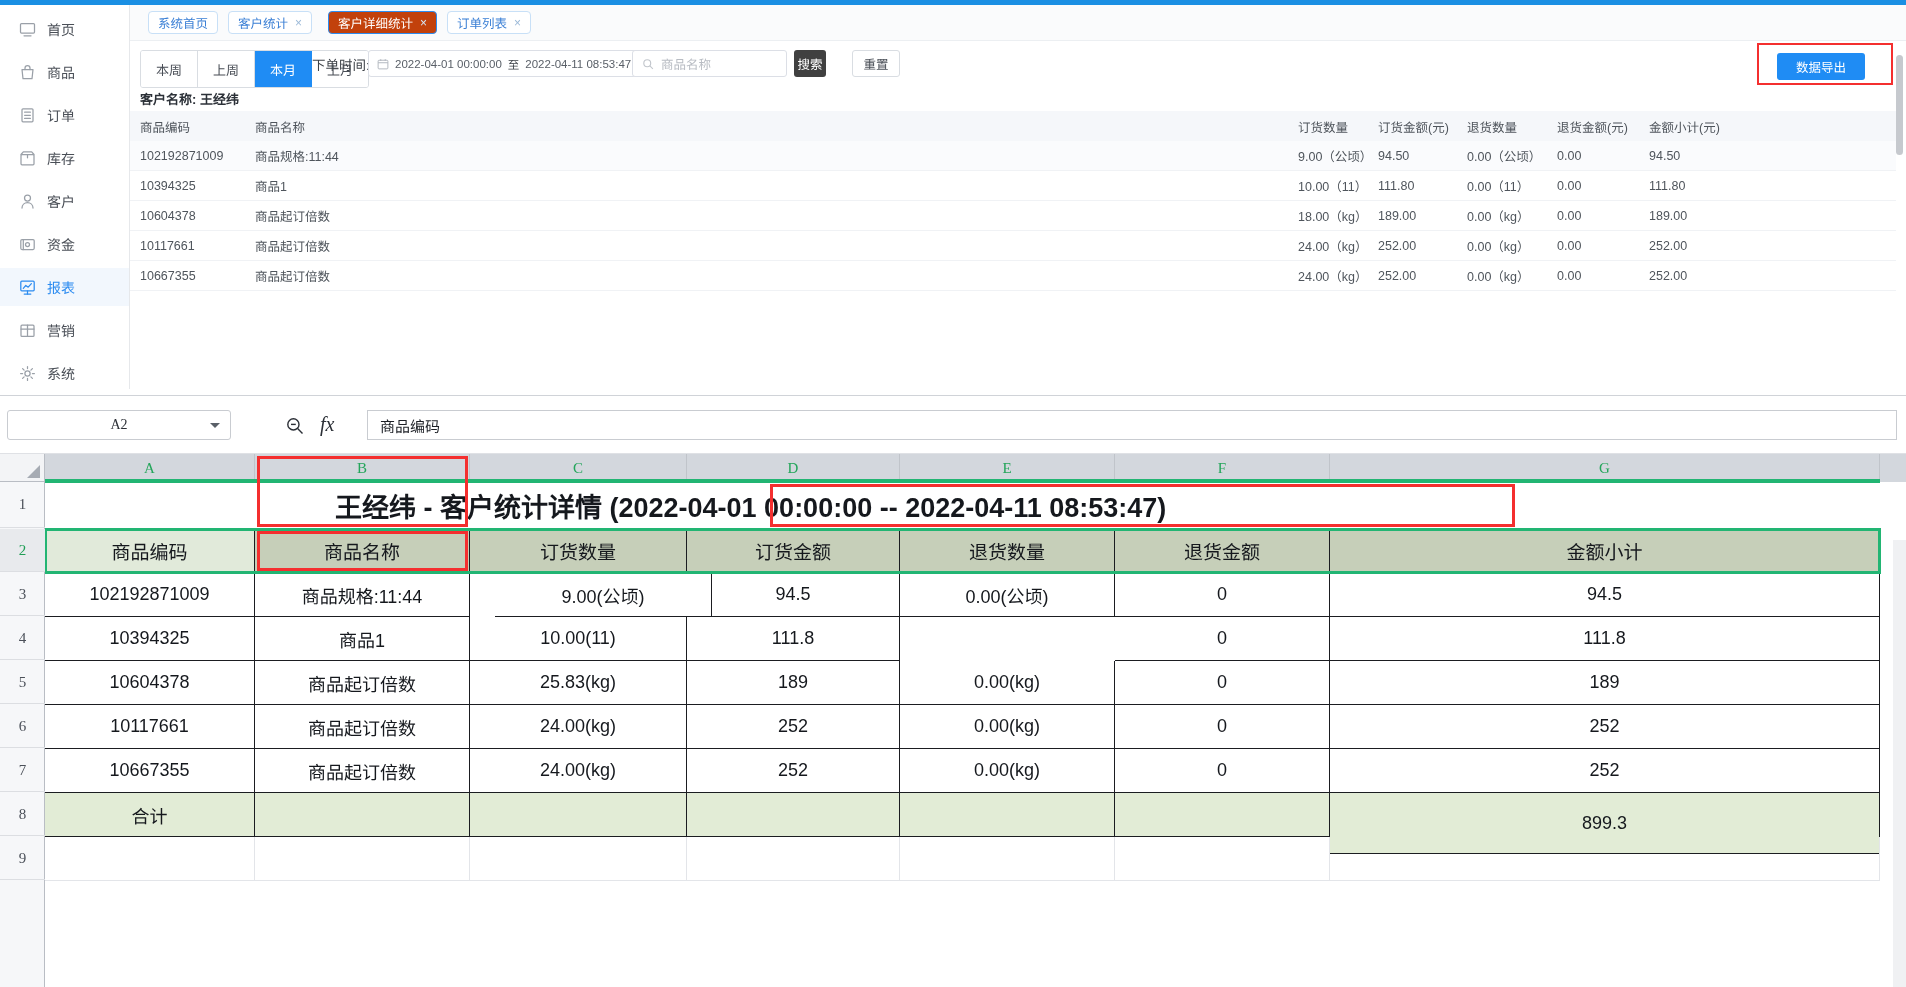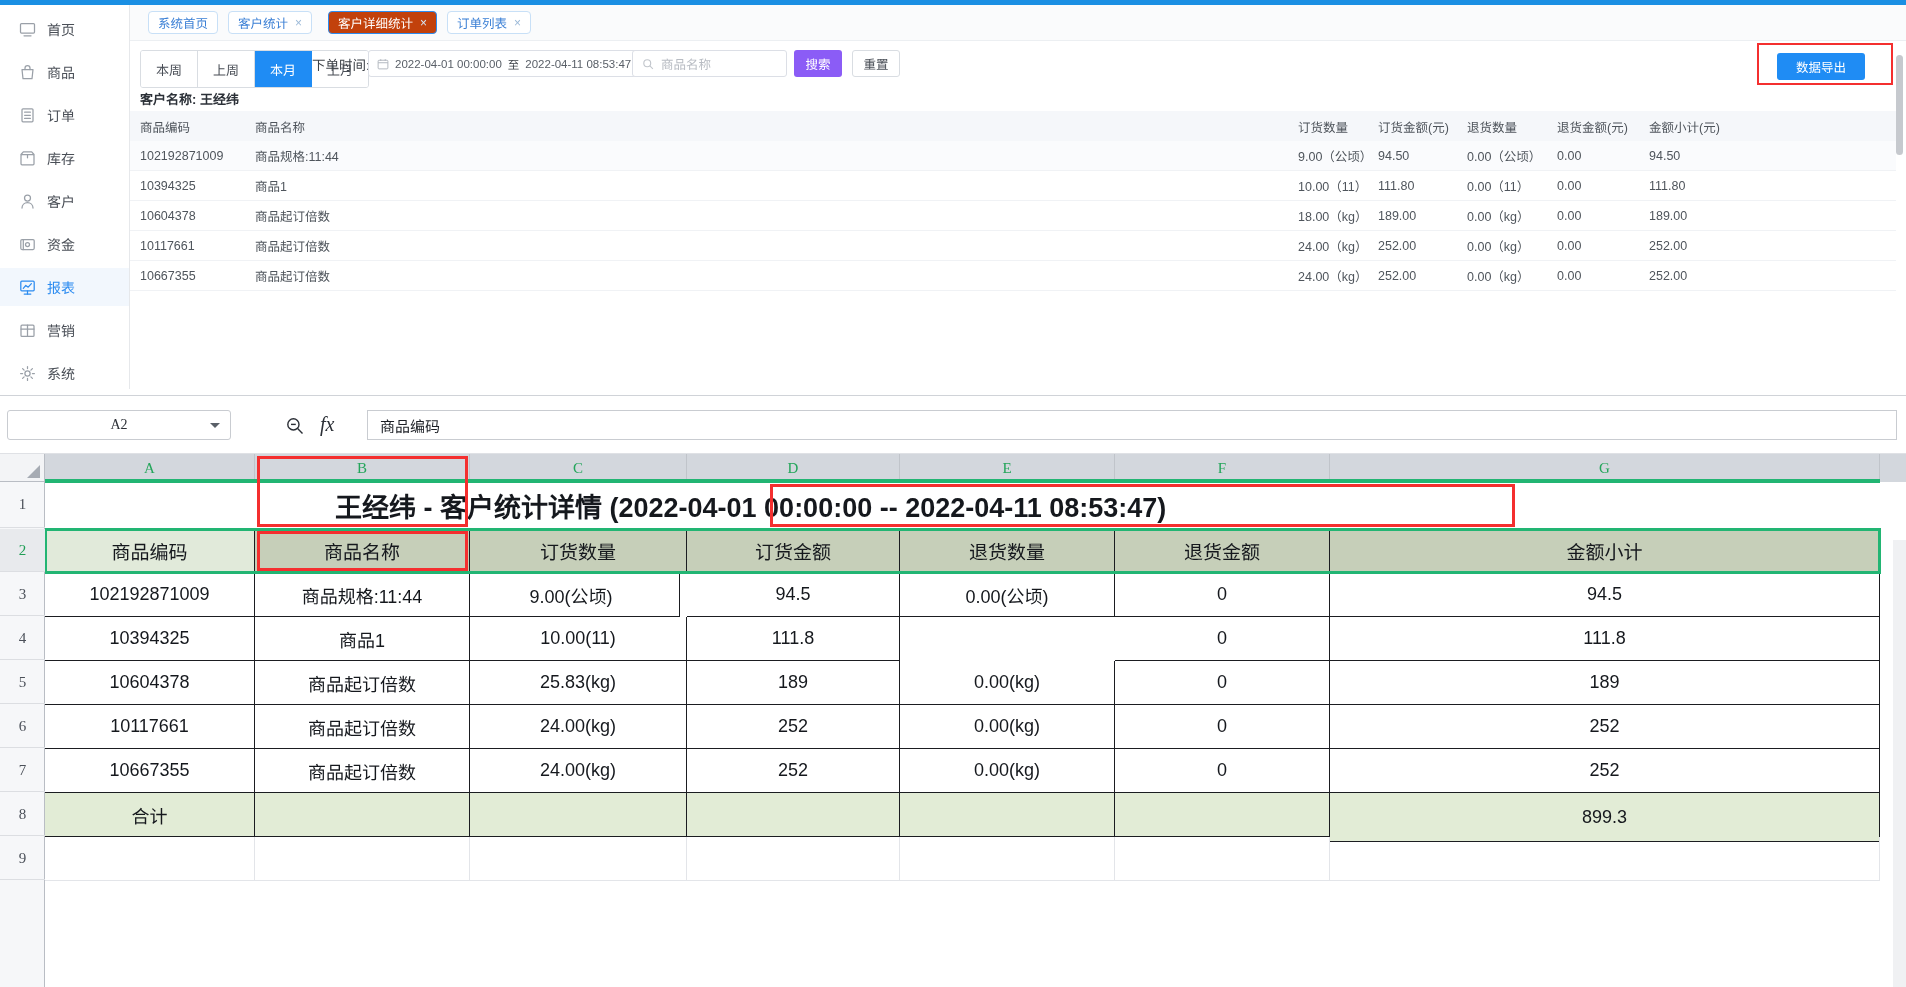--- a/index.html
+++ b/index.html
@@ -63,22 +63,22 @@
   .cal-ico { width: 12px; height: 12px; color: #b3b8bf; flex: 0 0 12px; }
   .cal-ico svg { width: 12px; height: 12px; display: block; }
   .dr-sep { color: #3d4248; }
 
   .searchbox { position: absolute; left: 502px; top: 9px; width: 155px; height: 27px;
                border: 1px solid #dcdfe6; border-radius: 3px; display: flex; align-items: center;
                gap: 7px; padding: 0 9px; font-size: 12.5px; color: #b8bcc3; background: #fff; }
   .mag-ico { width: 12px; height: 12px; color: #c2c6cc; flex: 0 0 12px; }
   .mag-ico svg { width: 12px; height: 12px; display: block; }
 
-  .btn-primary { position: absolute; left: 664px; top: 9px; width: 48px; height: 27px;
-                 background: #8b5cf6; color: #fff; border: none; border-radius: 3px;
+  .btn-primary { position: absolute; left: 664px; top: 9px; width: 32px; height: 27px;
+                 background: #404040; color: #fff; border: none; border-radius: 3px;
                  font-size: 12.5px; cursor: pointer; font-family: inherit; }
   .btn-plain { position: absolute; left: 722px; top: 9px; width: 48px; height: 27px;
                background: #fff; color: #4a4f57; border: 1px solid #d9dde2; border-radius: 3px;
                font-size: 12.5px; cursor: pointer; font-family: inherit; }
 
   #export-wrap { position: absolute; left: 1627px; top: 2px; width: 136px; height: 42px;
                  border: 2.5px solid #f42f2f; }
   #export-btn { position: absolute; left: 18px; top: 8px; width: 88px; height: 27px;
                 background: #1f8cf4; color: #fff; border: none; border-radius: 3px;
                 font-size: 12.5px; cursor: pointer; font-family: inherit; }
@@ -432,21 +432,21 @@
         <div class="gcell title" style="left: 0px; top: 0px; width: 1835px; height: 47px; padding-left: 290px;">王经纬 - 客户统计详情 (2022-04-01 00:00:00 -- 2022-04-11 08:53:47)</div>
         <div class="gcell hdr hard active-cell" style="left: 0px; top: 47px; width: 210px; height: 44px;">商品编码</div>
         <div class="gcell hdr hard" style="left: 210px; top: 47px; width: 215px; height: 44px;">商品名称</div>
         <div class="gcell hdr hard" style="left: 425px; top: 47px; width: 217px; height: 44px;">订货数量</div>
         <div class="gcell hdr hard" style="left: 642px; top: 47px; width: 213px; height: 44px;">订货金额</div>
         <div class="gcell hdr hard" style="left: 855px; top: 47px; width: 215px; height: 44px;">退货数量</div>
         <div class="gcell hdr hard" style="left: 1070px; top: 47px; width: 215px; height: 44px;">退货金额</div>
         <div class="gcell hdr hard" style="left: 1285px; top: 47px; width: 550px; height: 44px;">金额小计</div>
         <div class="gcell hard" style="left: 0px; top: 91px; width: 210px; height: 44px;">102192871009</div>
         <div class="gcell hard" style="left: 210px; top: 91px; width: 215px; height: 44px;">商品规格:11:44</div>
-        <div class="gcell hard" style="left: 418px; top: 91px; width: 217px; height: 44px;">9.00(公顷)</div>
+        <div class="gcell hard" style="left: 450px; top: 91px; width: 217px; height: 44px;">9.00(公顷)</div>
         <div class="gcell hard" style="left: 642px; top: 91px; width: 213px; height: 44px;">94.5</div>
         <div class="gcell hard" style="left: 855px; top: 91px; width: 215px; height: 44px;">0.00(公顷)</div>
         <div class="gcell hard" style="left: 1070px; top: 91px; width: 215px; height: 44px;">0</div>
         <div class="gcell hard" style="left: 1285px; top: 91px; width: 550px; height: 44px;">94.5</div>
         <div class="gcell hard" style="left: 0px; top: 135px; width: 210px; height: 44px;">10394325</div>
         <div class="gcell hard" style="left: 210px; top: 135px; width: 215px; height: 44px;">商品1</div>
         <div class="gcell hard" style="left: 425px; top: 135px; width: 217px; height: 44px;">10.00(11)</div>
         <div class="gcell hard" style="left: 642px; top: 135px; width: 213px; height: 44px;">111.8</div>
         <div class="gcell hard" style="left: 1070px; top: 135px; width: 215px; height: 44px;">0</div>
         <div class="gcell hard" style="left: 1285px; top: 135px; width: 550px; height: 44px;">111.8</div>
@@ -470,21 +470,21 @@
         <div class="gcell hard" style="left: 642px; top: 267px; width: 213px; height: 44px;">252</div>
         <div class="gcell hard" style="left: 855px; top: 267px; width: 215px; height: 44px;">0.00(kg)</div>
         <div class="gcell hard" style="left: 1070px; top: 267px; width: 215px; height: 44px;">0</div>
         <div class="gcell hard" style="left: 1285px; top: 267px; width: 550px; height: 44px;">252</div>
         <div class="gcell total hard" style="left: 0px; top: 311px; width: 210px; height: 44px;">合计</div>
         <div class="gcell total hard" style="left: 210px; top: 311px; width: 215px; height: 44px;"></div>
         <div class="gcell total hard" style="left: 425px; top: 311px; width: 217px; height: 44px;"></div>
         <div class="gcell total hard" style="left: 642px; top: 311px; width: 213px; height: 44px;"></div>
         <div class="gcell total hard" style="left: 855px; top: 311px; width: 215px; height: 44px;"></div>
         <div class="gcell total hard" style="left: 1070px; top: 311px; width: 215px; height: 44px;"></div>
-        <div class="gcell total hard" style="left: 1285px; top: 311px; width: 550px; height: 49px;">899.3</div>
+        <div class="gcell total hard" style="left: 1285px; top: 311px; width: 550px; height: 61px;">899.3</div>
         <div class="gcell light" style="left: 0px; top: 355px; width: 210px; height: 44px;"></div>
         <div class="gcell light" style="left: 210px; top: 355px; width: 215px; height: 44px;"></div>
         <div class="gcell light" style="left: 425px; top: 355px; width: 217px; height: 44px;"></div>
         <div class="gcell light" style="left: 642px; top: 355px; width: 213px; height: 44px;"></div>
         <div class="gcell light" style="left: 855px; top: 355px; width: 215px; height: 44px;"></div>
         <div class="gcell light" style="left: 1070px; top: 355px; width: 215px; height: 44px;"></div>
         <div class="gcell light" style="left: 1285px; top: 355px; width: 550px; height: 44px;"></div>
         <div id="sel-outline" style="left: -1px; top: 46px; width: 1837px; height: 46px;"></div>
       </div>
     <div id="sheet-vscroll"></div>

